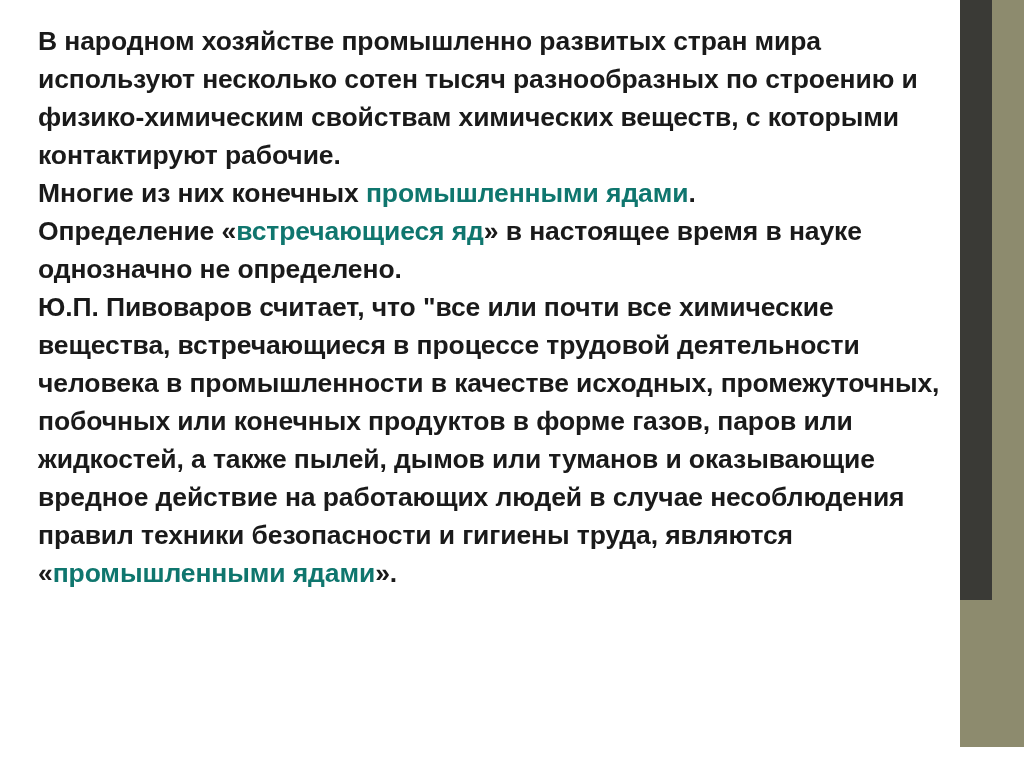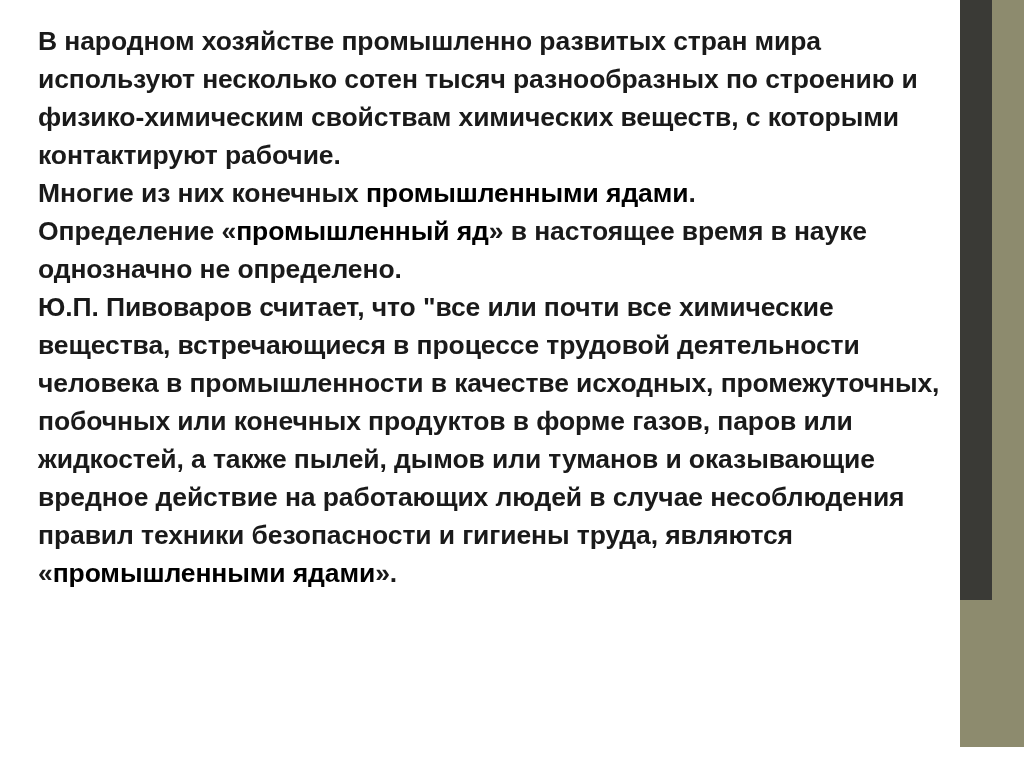--- a/index.html
+++ b/index.html
@@ -58,32 +58,32 @@
     margin: 0;
     font-size: 26.5px;
     line-height: 1.435;
     font-weight: 700;
     color: #1a1a1a;
     letter-spacing: -0.1px;
     text-align: left;
   }
 
   .hl {
-    color: #000000;
+    color: #0f766e;
   }
 </style>
 </head>
 <body>
 
 <div class="slide">
 
   <div class="band band-dark"></div>
   <div class="band band-olive"></div>
   <div class="band-olive-lower"></div>
 
   <div class="content">
     <p class="para"><span>В народном хозяйстве промышленно развитых стран мира используют несколько сотен тысяч разнообразных по строению и физико-химическим свойствам химических веществ, с которыми контактируют рабочие.</span></p>
     <p class="para"><span>Многие из них конечных </span><span class="hl">промышленными ядами</span><span>.</span></p>
-    <p class="para"><span>Определение «</span><span class="hl">промышленный яд</span><span>» в настоящее время в науке однозначно не определено.</span></p>
+    <p class="para"><span>Определение «</span><span class="hl">встречающиеся яд</span><span>» в настоящее время в науке однозначно не определено.</span></p>
     <p class="para"><span>Ю.П. Пивоваров считает, что "все или почти все химические вещества, встречающиеся в процессе трудовой деятельности человека в промышленности в качестве исходных, промежуточных, побочных или конечных продуктов в форме газов, паров или жидкостей, а также пылей, дымов или туманов и оказывающие вредное действие на работающих людей в случае несоблюдения правил техники безопасности и гигиены труда, являются «</span><span class="hl">промышленными ядами</span><span>».</span></p>
   </div>
 
 </div>
 
 </body></html>

